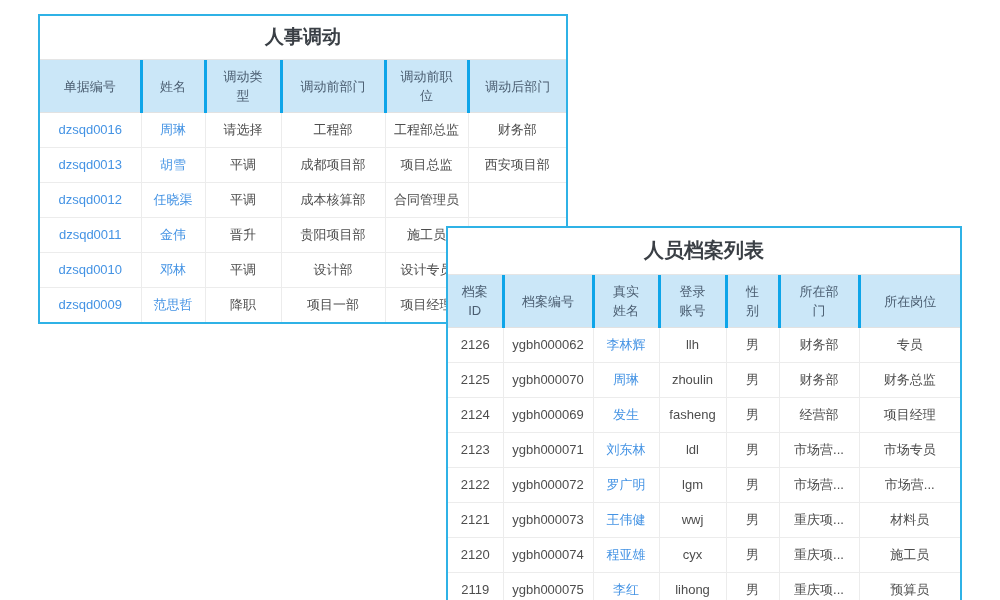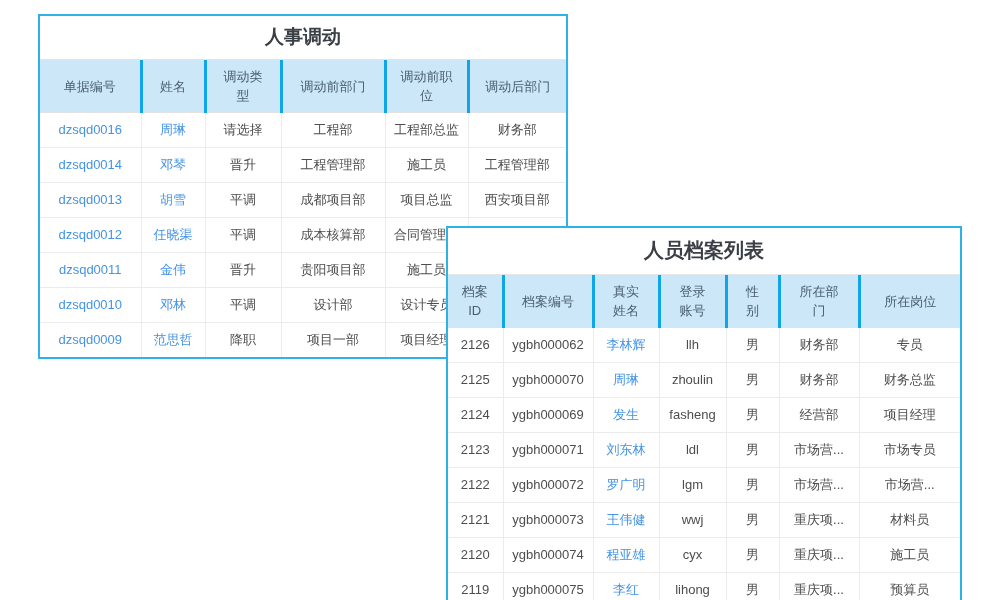--- a/index.html
+++ b/index.html
@@ -93,28 +93,20 @@
         </tr>
     </thead>
     <tbody>
         <tr>
           <td><a class="cell-link">dzsqd0016</a></td>
           <td><a class="cell-link">周琳</a></td>
           <td>请选择</td>
           <td>工程部</td>
           <td>工程部总监</td>
           <td>财务部</td>
-        </tr>
-        <tr>
-          <td><a class="cell-link">dzsqd0014</a></td>
-          <td><a class="cell-link">邓琴</a></td>
-          <td>晋升</td>
-          <td>工程管理部</td>
-          <td>施工员</td>
-          <td>工程管理部</td>
         </tr>
         <tr>
           <td><a class="cell-link">dzsqd0013</a></td>
           <td><a class="cell-link">胡雪</a></td>
           <td>平调</td>
           <td>成都项目部</td>
           <td>项目总监</td>
           <td>西安项目部</td>
         </tr>
         <tr>

